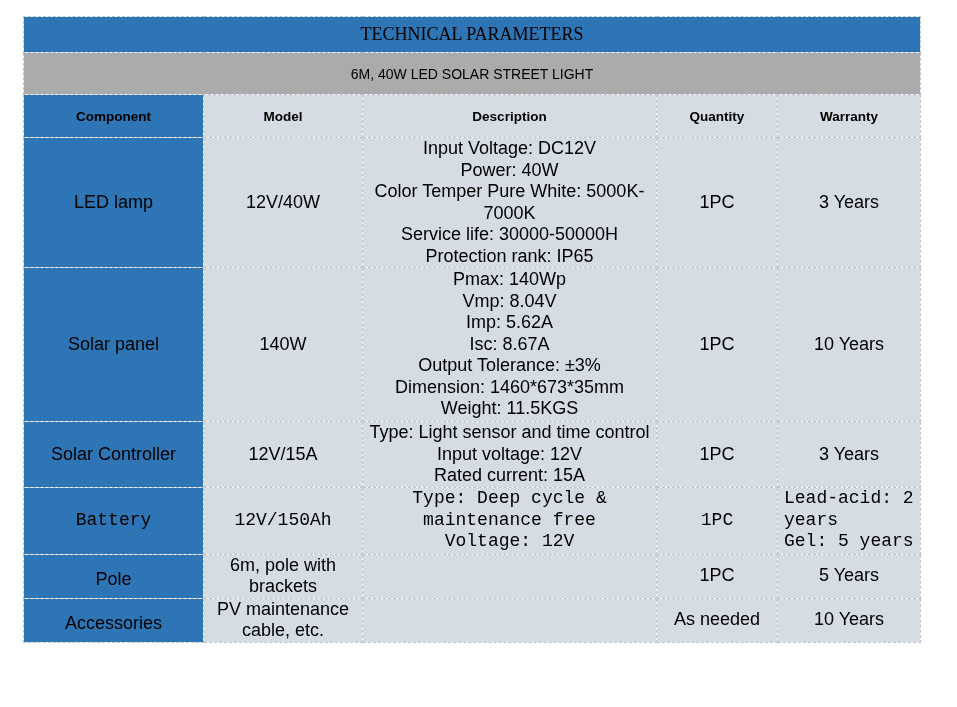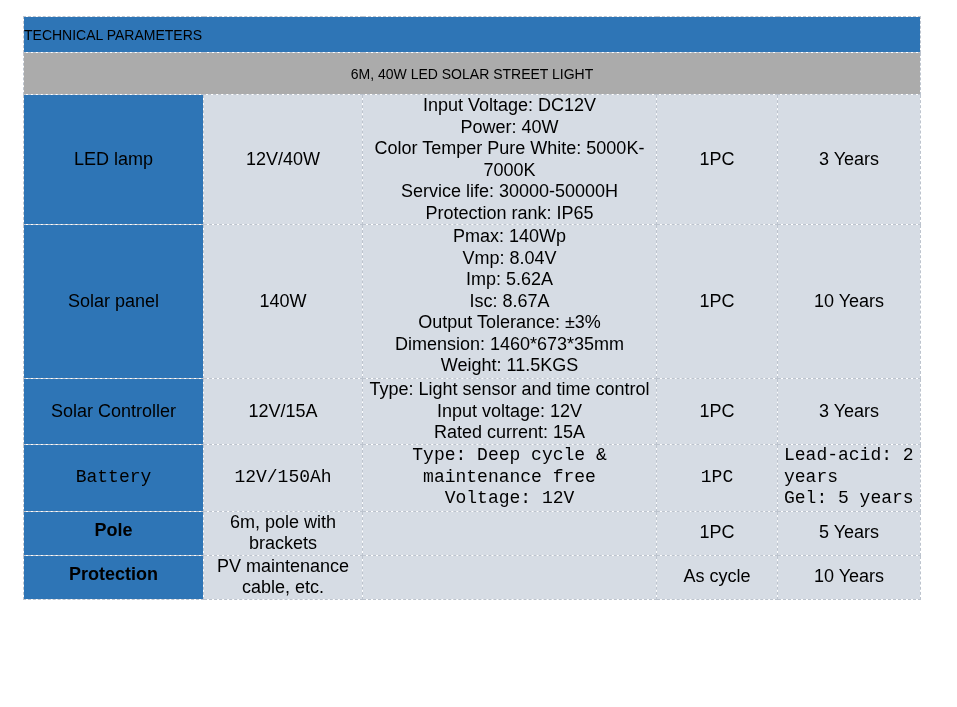--- a/index.html
+++ b/index.html
@@ -9,21 +9,21 @@
     -webkit-font-smoothing:antialiased;
   }
   .page{position:relative;width:957px;height:707px;overflow:hidden;background:#fff;}
   .sheet{position:absolute;left:23px;top:16px;}
 
   table{border-collapse:collapse;table-layout:fixed;width:897px;}
   td,th{border:1px dashed var(--border,#bdc4ce);overflow:hidden;padding:0;}
 
   .title-row td{
     background:var(--blue,#2E75B6);height:35px;
-    text-align:left;vertical-align:middle;font-size:14px;font-weight:normal;
+    text-align:center;vertical-align:middle;font-size:18px;font-weight:normal;font-family:Liberation Serif, serif;
   }
   .subtitle-row td{
     background:var(--gray,#ABABAB);height:41px;
     text-align:center;vertical-align:middle;font-size:14px;font-weight:normal;
   }
   .cols th{
     background:var(--cell,#D6DCE4);height:42px;
     text-align:center;vertical-align:middle;font-size:13.5px;font-weight:bold;
   }
   .cols th.comp{background:var(--blue,#2E75B6);}
@@ -38,21 +38,21 @@
   
   tbody tr:nth-child(1){height:108px;}
   tbody tr:nth-child(2){height:154px;}
   tbody tr:nth-child(3){height:65px;}
   tbody tr:nth-child(4){height:67px;font-family:Liberation Mono, monospace;}
   tbody tr:nth-child(5){height:37px;}
   tbody tr:nth-child(6){height:37px;}
   tbody tr:nth-child(7){height:45px;}
 
   
-  tbody tr:nth-child(n+5) td.comp{vertical-align:top;padding-top:8px;font-weight:bold;}
+  tbody tr:nth-child(n+5) td.comp{vertical-align:top;padding-top:14px;}
 
   
   tbody tr:nth-child(4) td.warranty{text-align:left;padding-left:6px;}
 </style>
 </head>
 <body>
 
 <div class="page">
   <div class="sheet">
     <table>
@@ -62,20 +62,27 @@
           <col style="width:294px">
           <col style="width:121px">
           <col style="width:143px">
       </colgroup>
       <thead>
         <tr class="title-row">
           <td colspan="5">TECHNICAL PARAMETERS</td>
         </tr>
         <tr class="subtitle-row">
           <td colspan="5">6M, 40W LED SOLAR STREET LIGHT</td>
+        </tr>
+        <tr class="cols">
+          <th class="comp">Component</th>
+          <th>Model</th>
+          <th>Description</th>
+          <th>Quantity</th>
+          <th>Warranty</th>
         </tr>
       </thead>
       <tbody id="rows-body">
           <tr>
             <td class="comp">LED lamp</td>
             <td>12V/40W</td>
             <td class="desc">
               <div>Input Voltage: DC12V</div>
               <div>Power: 40W</div>
               <div>Color Temper Pure White: 5000K-7000K</div>
@@ -133,24 +140,24 @@
           <tr>
             <td class="comp">Pole</td>
             <td>6m, pole with brackets</td>
             <td class="desc"></td>
             <td>1PC</td>
             <td class="warranty">
               <div>5 Years</div>
             </td>
           </tr>
           <tr>
-            <td class="comp">Protection</td>
+            <td class="comp">Accessories</td>
             <td>PV maintenance cable, etc.</td>
             <td class="desc"></td>
-            <td>As cycle</td>
+            <td>As needed</td>
             <td class="warranty">
               <div>10 Years</div>
             </td>
           </tr>
         </tbody>
     </table>
   </div>
 </div>
 
 </body></html>

